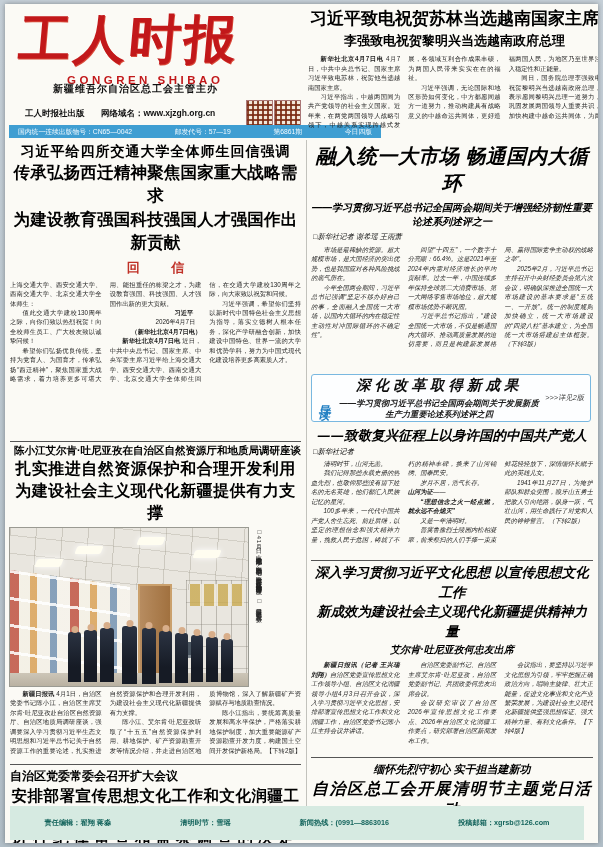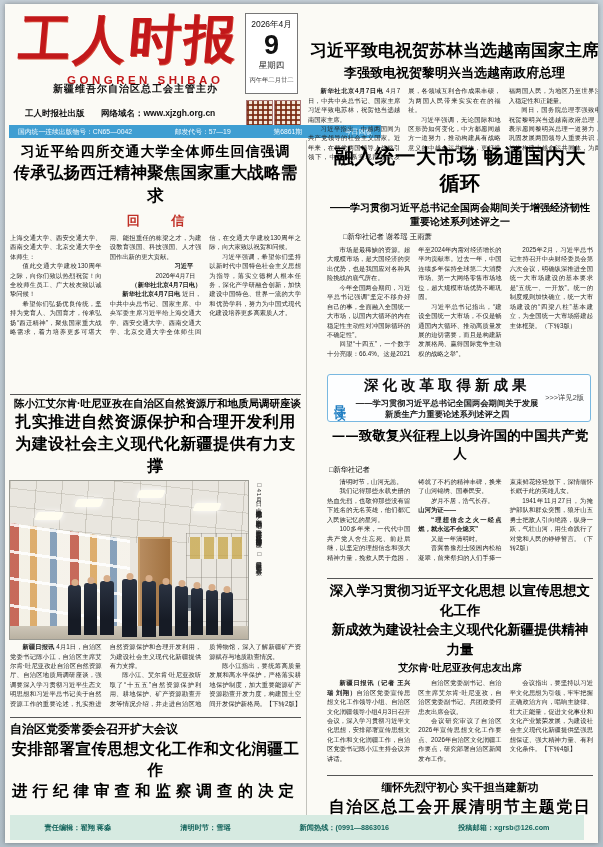--- a/index.html
+++ b/index.html
@@ -16,39 +16,39 @@
   .datebox{position:absolute;left:240px;top:9px;width:53px;height:81px;border:1px solid #777;background:#fff;text-align:center;box-sizing:border-box;padding-top:5px;}
   .d1{font-size:8.5px;color:#111;}
   .d2{font-size:27px;font-weight:bold;line-height:1.05;color:#111;}
   .d3{font-size:8.5px;margin-top:1px;color:#111;}
   .d4{font-size:6.3px;margin-top:4px;color:#333;}
   .qr{position:absolute;width:25px;height:25px;border:1px solid #a77;background:#f3e7d9;background-image:repeating-linear-gradient(0deg,rgba(122,42,18,.85) 0 2px,transparent 2px 5px),repeating-linear-gradient(90deg,rgba(122,42,18,.85) 0 2px,transparent 2px 5px);}
   .qr1{left:241px;top:96px;} .qr2{left:269px;top:96px;}
   .blueBar{position:absolute;left:4px;bottom:0;width:372px;height:13px;background:#3f9ed2;color:#f2faff;font-size:6.8px;display:flex;align-items:center;justify-content:space-between;padding:0 9px;box-sizing:border-box;white-space:nowrap;}
 
   
-  .topRight{position:absolute;left:303px;top:4px;width:293px;height:129px;margin-top:32px;}
+  .topRight{position:absolute;left:303px;top:4px;width:293px;height:129px;}
   .trHead{font-size:17px;font-weight:900;text-align:center;line-height:1.25;color:#000;}
   .trSub{font-size:13px;font-weight:bold;text-align:center;margin:3px 0 4px;font-family:"DejaVu Serif","Liberation Serif",serif;}
   .trBody{height:76px;}
 
   
   .cols3{column-count:3;column-gap:8px;column-rule:1px solid #ececе7;text-align:justify;font-size:6.3px;line-height:1.5;color:#1d1d1d;overflow:hidden;}
   .cols3 p{margin:0;text-indent:2em;}
   .cols3 p.noind{text-indent:0;}
   .lead{font-weight:bold;}
   .sig{text-align:right;text-indent:0 !important;font-weight:bold;margin-right:8px !important;}
   .sigd{text-align:right;text-indent:0 !important;margin-right:6px !important;}
   .wireline{text-align:right;text-indent:0 !important;font-weight:bold;}
   .sh{font-weight:bold;}
   .rule{border:none;border-top:1px solid #555;margin:3px 0 2px;}
 
   .content{position:absolute;top:136px;left:5px;right:5px;bottom:22px;display:flex;}
   .colL{width:296px;box-sizing:border-box;padding-right:5px;}
-  .colR{flex:1;border-left:1px solid #c2c2bc;box-sizing:border-box;padding-left:20px;}
+  .colR{flex:1;border-left:1px solid #c2c2bc;box-sizing:border-box;padding-left:4px;font-style:italic;}
 
   
   .kickerA{font-size:14px;font-weight:bold;text-align:center;letter-spacing:1px;margin-top:3px;}
   .headA{font-size:16.5px;font-weight:900;text-align:center;line-height:1.42;letter-spacing:.2px;}
   .huixinTitle{color:#c03026;font-size:13px;font-weight:bold;text-align:center;letter-spacing:14px;text-indent:14px;margin:4px 0 3px;}
   .bodyA{height:158px;}
 
   
   .kickerE{font-size:10.5px;font-weight:bold;text-align:right;margin-top:2px;}
   .headE{font-size:16px;font-weight:900;text-align:center;line-height:1.38;letter-spacing:.5px;}
@@ -69,21 +69,21 @@
   .person::before{content:"";position:absolute;left:50%;top:-6px;transform:translateX(-50%);width:7px;height:7px;border-radius:50%;background:#d8ae8a;}
 
   
   .kickerF{font-size:12px;font-weight:bold;text-align:left;margin:3px 0 1px;}
   .headF1{font-size:15.5px;font-weight:900;text-align:center;letter-spacing:.5px;}
   .headF2{font-size:15.5px;font-weight:900;text-align:center;letter-spacing:5px;}
 
   
   .headC{font-size:20px;font-weight:900;text-align:center;letter-spacing:.5px;margin-top:3px;}
   .subC{font-size:10px;font-weight:bold;text-align:center;margin:4px 0 3px;}
-  .bylineC{font-size:7.3px;margin:0 0 3px 16px;color:#111;}
+  .bylineC{font-size:7.3px;margin:0 0 3px 2px;color:#111;}
   .bodyC{height:124px;}
 
   
   .daodu{border:1px solid #79b8e0;border-radius:3px;display:flex;align-items:center;height:48px;box-sizing:border-box;margin:5px 2px 4px 0;padding:3px 6px;background:#fdfeff;}
   .daoduLabel{writing-mode:vertical-rl;font-family:"DejaVu Serif","Liberation Serif",serif;color:#1f7ec2;font-weight:bold;font-size:12px;letter-spacing:3px;margin-right:7px;line-height:1;}
   .daoduMain{flex:1;text-align:center;}
   .daoduTitle{font-size:14.5px;font-weight:900;letter-spacing:4px;font-family:"DejaVu Serif","Liberation Serif",serif;color:#0e0e0e;}
   .daoduSub{font-size:8.3px;font-weight:bold;margin-top:3px;color:#222;}
   .daoduMore{font-size:7.3px;color:#444;margin-left:4px;white-space:nowrap;}
 
@@ -97,41 +97,35 @@
   .kickerG{font-size:7.6px;font-weight:bold;text-align:center;margin-top:3px;}
   .headG{font-size:13.5px;font-weight:900;text-align:center;line-height:1.45;}
   .attendG{font-size:10px;font-weight:bold;text-align:center;margin:2px 0 3px;}
   .bodyG{height:94px;}
 
   
   .kickerH{font-size:11px;font-weight:bold;text-align:center;margin-top:4px;}
   .headH{font-size:16px;font-weight:900;text-align:center;letter-spacing:1.5px;margin:2px 0 4px;}
 
   
-  .footer{position:absolute;left:5px;right:14px;bottom:3px;height:25px;background:#d6eae1;color:#14645c;font-size:7.2px;font-weight:bold;display:flex;align-items:center;justify-content:space-around;white-space:nowrap;}
+  .footer{position:absolute;left:5px;right:14px;bottom:3px;height:34px;background:#d6eae1;color:#14645c;font-size:7.2px;font-weight:bold;display:flex;align-items:center;justify-content:space-around;white-space:nowrap;}
 </style>
 </head>
 <body>
 
 <div class="sheet">
 <div class="page">
 
   <div class="masthead">
     <div class="titleCn">工人时报</div>
     <div class="pinyin">GONGREN SHIBAO</div>
     <div class="orgline">新疆维吾尔自治区总工会主管主办</div>
     <div class="publine">
       <span>工人时报社出版</span>
       <span>网络域名：www.xjzgh.org.cn</span>
-    </div>
-    <div class="datebox">
-      <div class="d1">2026年4月</div>
-      <div class="d2">9</div>
-      <div class="d3">星期四</div>
-      <div class="d4">丙午年二月廿二</div>
     </div>
     <div class="qr qr1"></div>
     <div class="qr qr2"></div>
     <div class="blueBar">
       <span>国内统一连续出版物号：CN65—0042</span>
       <span>邮发代号：57—19</span>
       <span>第6861期</span>
       <span>今日四版</span>
     </div>
 
@@ -147,20 +141,21 @@
     </div>
   </div>
 
   <div class="content">
 
     <div class="colL">
 
       <div>
         <div class="kickerA">习近平给四所交通大学全体师生回信强调</div>
         <div class="headA">传承弘扬西迁精神聚焦国家重大战略需求</div>
+        <div class="headA">为建设教育强国科技强国人才强国作出新贡献</div>
         <div class="huixinTitle">回 信</div>
         <div class="cols3 bodyA">
           <p class="noind">上海交通大学、西安交通大学、西南交通大学、北京交通大学全体师生：</p>
           <p>值此交通大学建校130周年之际，向你们致以热烈祝贺！向全校师生员工、广大校友致以诚挚问候！</p>
           <p>希望你们弘扬优良传统，坚持为党育人、为国育才，传承弘扬“西迁精神”，聚焦国家重大战略需求，着力培养更多可堪大用、能担重任的栋梁之才，为建设教育强国、科技强国、人才强国作出新的更大贡献。</p>
           <p class="sig">习近平</p>
           <p class="sigd">2026年4月7日</p>
           <p class="wireline">（新华社北京4月7日电）</p>
           <p><b class="lead">新华社北京4月7日电</b><span> 近日，中共中央总书记、国家主席、中央军委主席习近平给上海交通大学、西安交通大学、西南交通大学、北京交通大学全体师生回信，在交通大学建校130周年之际，向大家致以祝贺和问候。</span></p>
           <p>习近平强调，希望你们坚持以新时代中国特色社会主义思想为指导，落实立德树人根本任务，深化产学研融合创新，加快建设中国特色、世界一流的大学和优势学科，努力为中国式现代化建设培养更多高素质人才。</p>

